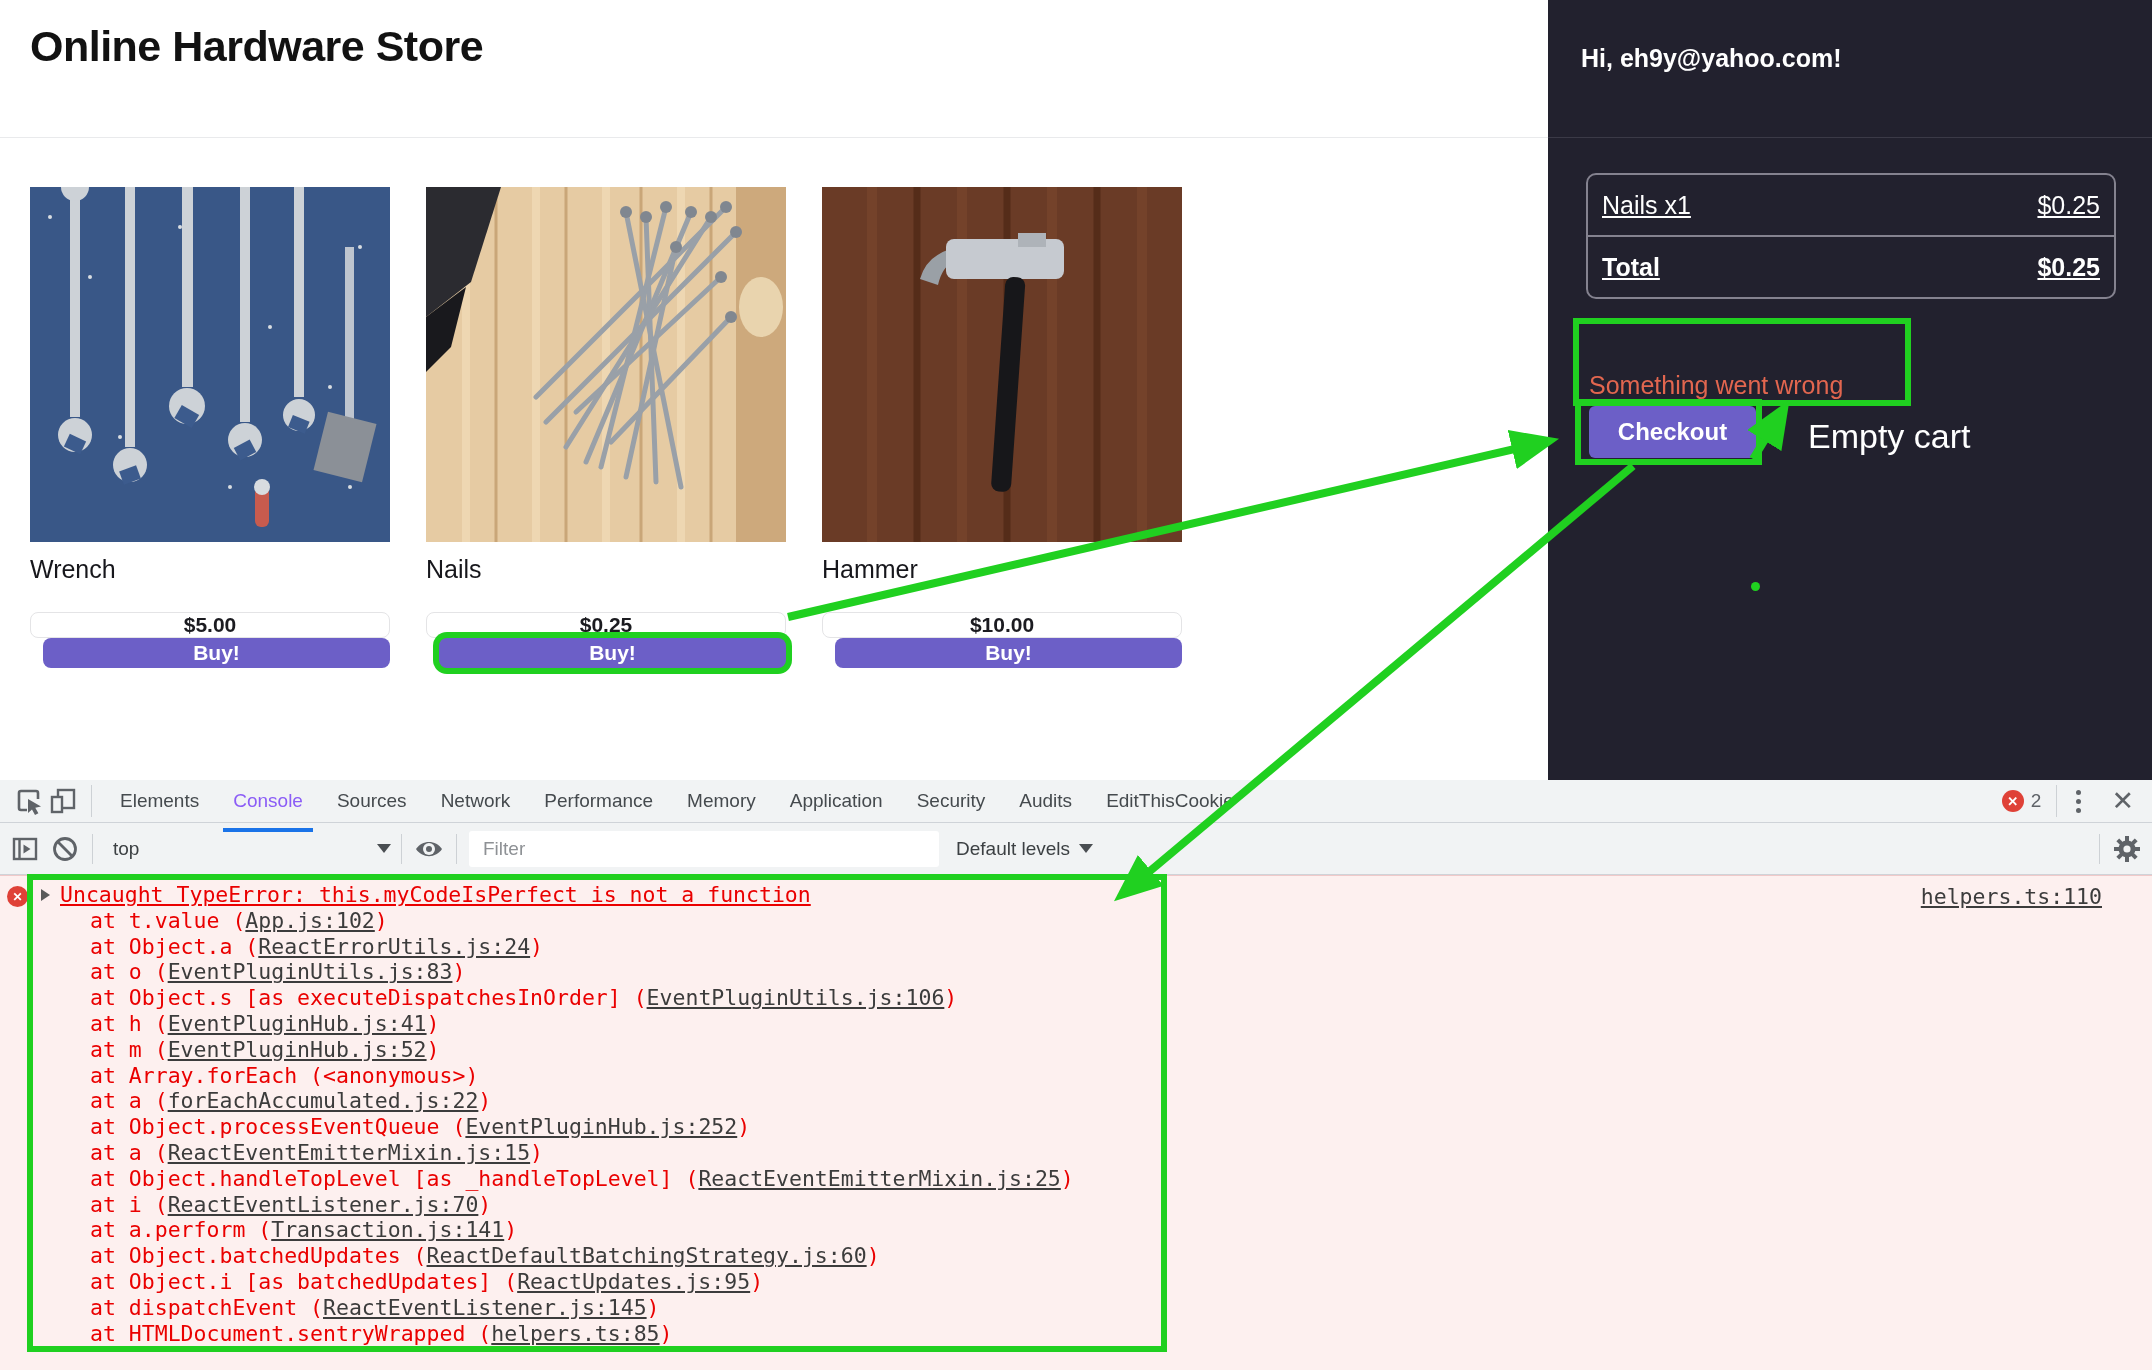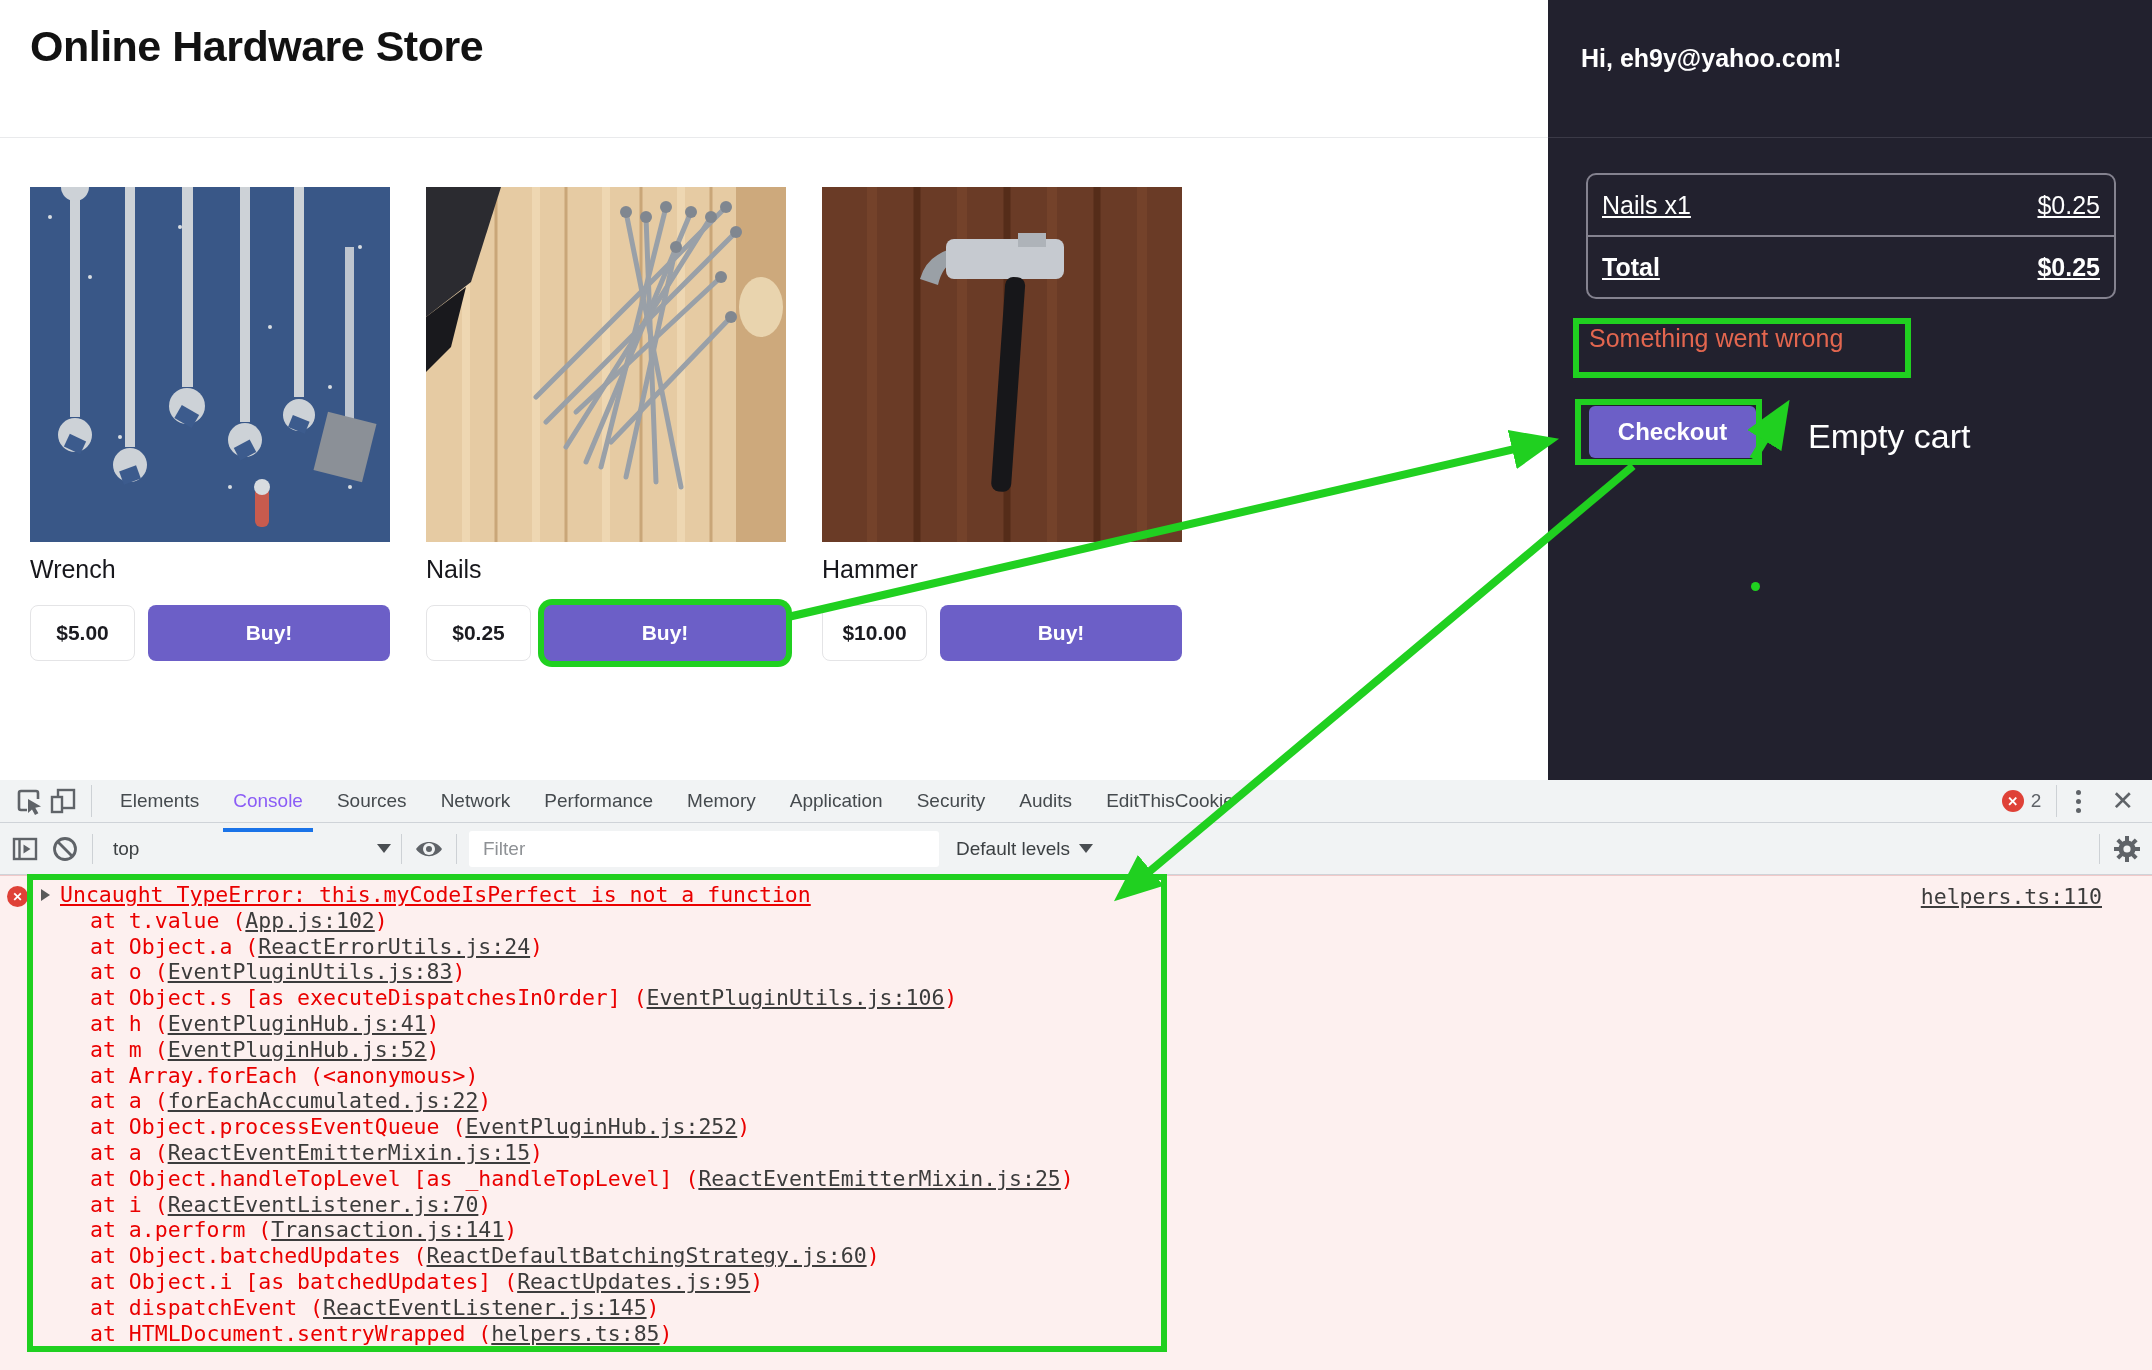--- a/index.html
+++ b/index.html
@@ -10,37 +10,37 @@
   
   .store-title { position:absolute; left:30px; top:22px; font-size:43px; font-weight:bold;
                  letter-spacing:-0.5px; color:#121212; }
   .header-rule { position:absolute; left:0; top:137px; width:1548px; height:1px; background:#e9eaec; }
 
   
   .products { position:absolute; left:30px; top:187px; display:flex; gap:36px; }
   .card { width:360px; }
   .card-img { width:360px; height:355px; display:block; }
   .card-name { margin-top:13px; font-size:25px; color:#17171c; }
-  .price-row { margin-top:21px; display:flex; height:56px; }
+  .price-row { margin-top:28px; display:flex; height:56px;flex-direction:column; }
   .price-box { min-width:105px; background:#fff; border:1px solid #e4e4e6; border-radius:8px;
                display:flex; align-items:center; justify-content:center;
                font-size:21px; font-weight:bold; color:#1b1b20; }
   .buy-btn { flex:1; margin-left:13px; background:var(--purple); border:none; border-radius:8px;
              color:#fff; font-size:21px; font-weight:bold; font-family:inherit; cursor:pointer; }
   .buy-highlight { box-shadow:0 0 0 6px var(--green); }
 
   
   .sidebar { position:absolute; left:1548px; top:0; width:604px; height:780px; background:var(--sidebar_bg); }
   .greeting { position:absolute; left:33px; top:44px; color:#fff; font-size:25px; font-weight:bold; }
   .sidebar-rule { position:absolute; left:0; top:137px; width:604px; height:1px; background:#3b3a47; }
   .cart-table { position:absolute; left:38px; top:173px; width:530px; border:2px solid #84828f; border-radius:10px; color:#fff; }
   .cart-row { display:flex; justify-content:space-between; align-items:center; height:60px; padding:0 14px; font-size:25px;text-decoration:underline; }
   .cart-row.total { border-top:2px solid #84828f; height:62px; font-weight:bold; }
-  .error-box { position:absolute; left:25px; top:318px; width:338px; height:60px;
-               border:6px solid var(--green); display:flex; align-items:flex-start; }
+  .error-box { position:absolute; left:25px; top:318px; width:338px; height:88px;
+               border:6px solid var(--green); display:flex; align-items:flex-end; }
   .error-box span { padding-left:10px; color:var(--salmon); font-size:25px; }
   .checkout-outline { position:absolute; left:27px; top:399px; width:187px; height:66px; border:6px solid var(--green); }
   .checkout-btn { position:absolute; left:8px; top:1px; width:167px; height:52px; background:var(--purple);
                   border:none; border-radius:6px; color:#fff; font-size:24px; font-weight:bold;
                   font-family:inherit; cursor:pointer; }
   .empty-cart { position:absolute; left:260px; top:417px; color:#fff; font-size:34px; cursor:pointer; }
   .green-dot { position:absolute; left:203px; top:582px; width:9px; height:9px; border-radius:50%; background:var(--green); }
 
   
   .devtools { position:absolute; left:0; top:780px; width:2152px; height:590px; background:var(--console_bg); }

